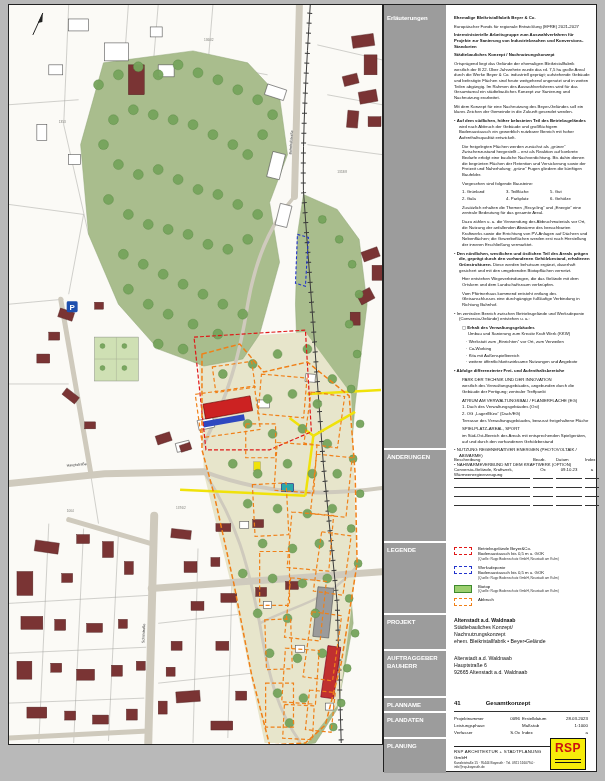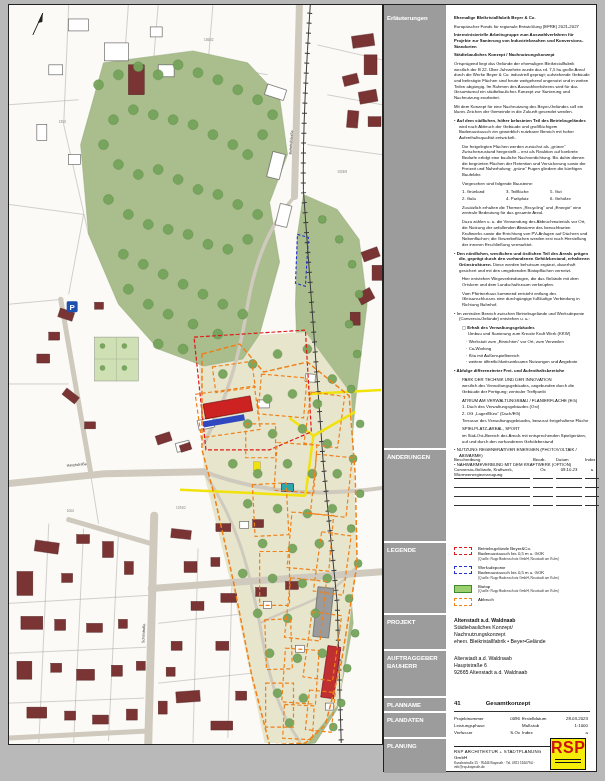--- a/index.html
+++ b/index.html
@@ -49,21 +49,21 @@
   
   .proj p, .auftr p{margin:0;font-size:5.2px;line-height:1.35;}
   .plname{font-size:6px;font-weight:bold;border-bottom:.5px solid #333;padding-bottom:3px;}
   .plname .nr{display:inline-block;width:30px;}
   .pld-grid{display:grid;grid-template-columns:42px 26px 34px 34px;font-size:4.4px;line-height:1.6;}
   .pld-grid .val{text-align:right;padding-right:2px;}
   .planung-firm{font-size:4.4px;letter-spacing:.2px;border-top:.6px solid #222;padding-top:2px;margin-top:3px;}
   .planung-addr{font-size:3.2px;border-bottom:.6px solid #222;padding-bottom:2px;color:#222;}
   .logo{position:absolute;right:4px;top:0;width:36px;height:32px;background:var(--logo_yellow,#f6ec0a);
     border:1px solid #111;box-sizing:border-box;text-align:center;}
-  .logo .rsp{color:var(--logo_red,#cc1111);font-weight:bold;font-size:16px;line-height:18px;letter-spacing:.5px;}
+  .logo .rsp{color:var(--logo_red,#cc1111);font-weight:bold;font-size:12px;line-height:18px;letter-spacing:.5px;}
   .logo .bar{height:1.5px;background:#111;margin:1.5px 4px 0 4px;}
 </style>
 </head>
 <body>
 
 <div class="sheet-map">
   <svg viewBox="0 0 375 741" preserveAspectRatio="none">
     <g id="maproot">
         <path d="M60,0 L55,120 L80,230" fill="none" stroke="#9a9a94" stroke-width="0.45"></path>
         <path d="M120,0 L110,140" fill="none" stroke="#9a9a94" stroke-width="0.45"></path>

